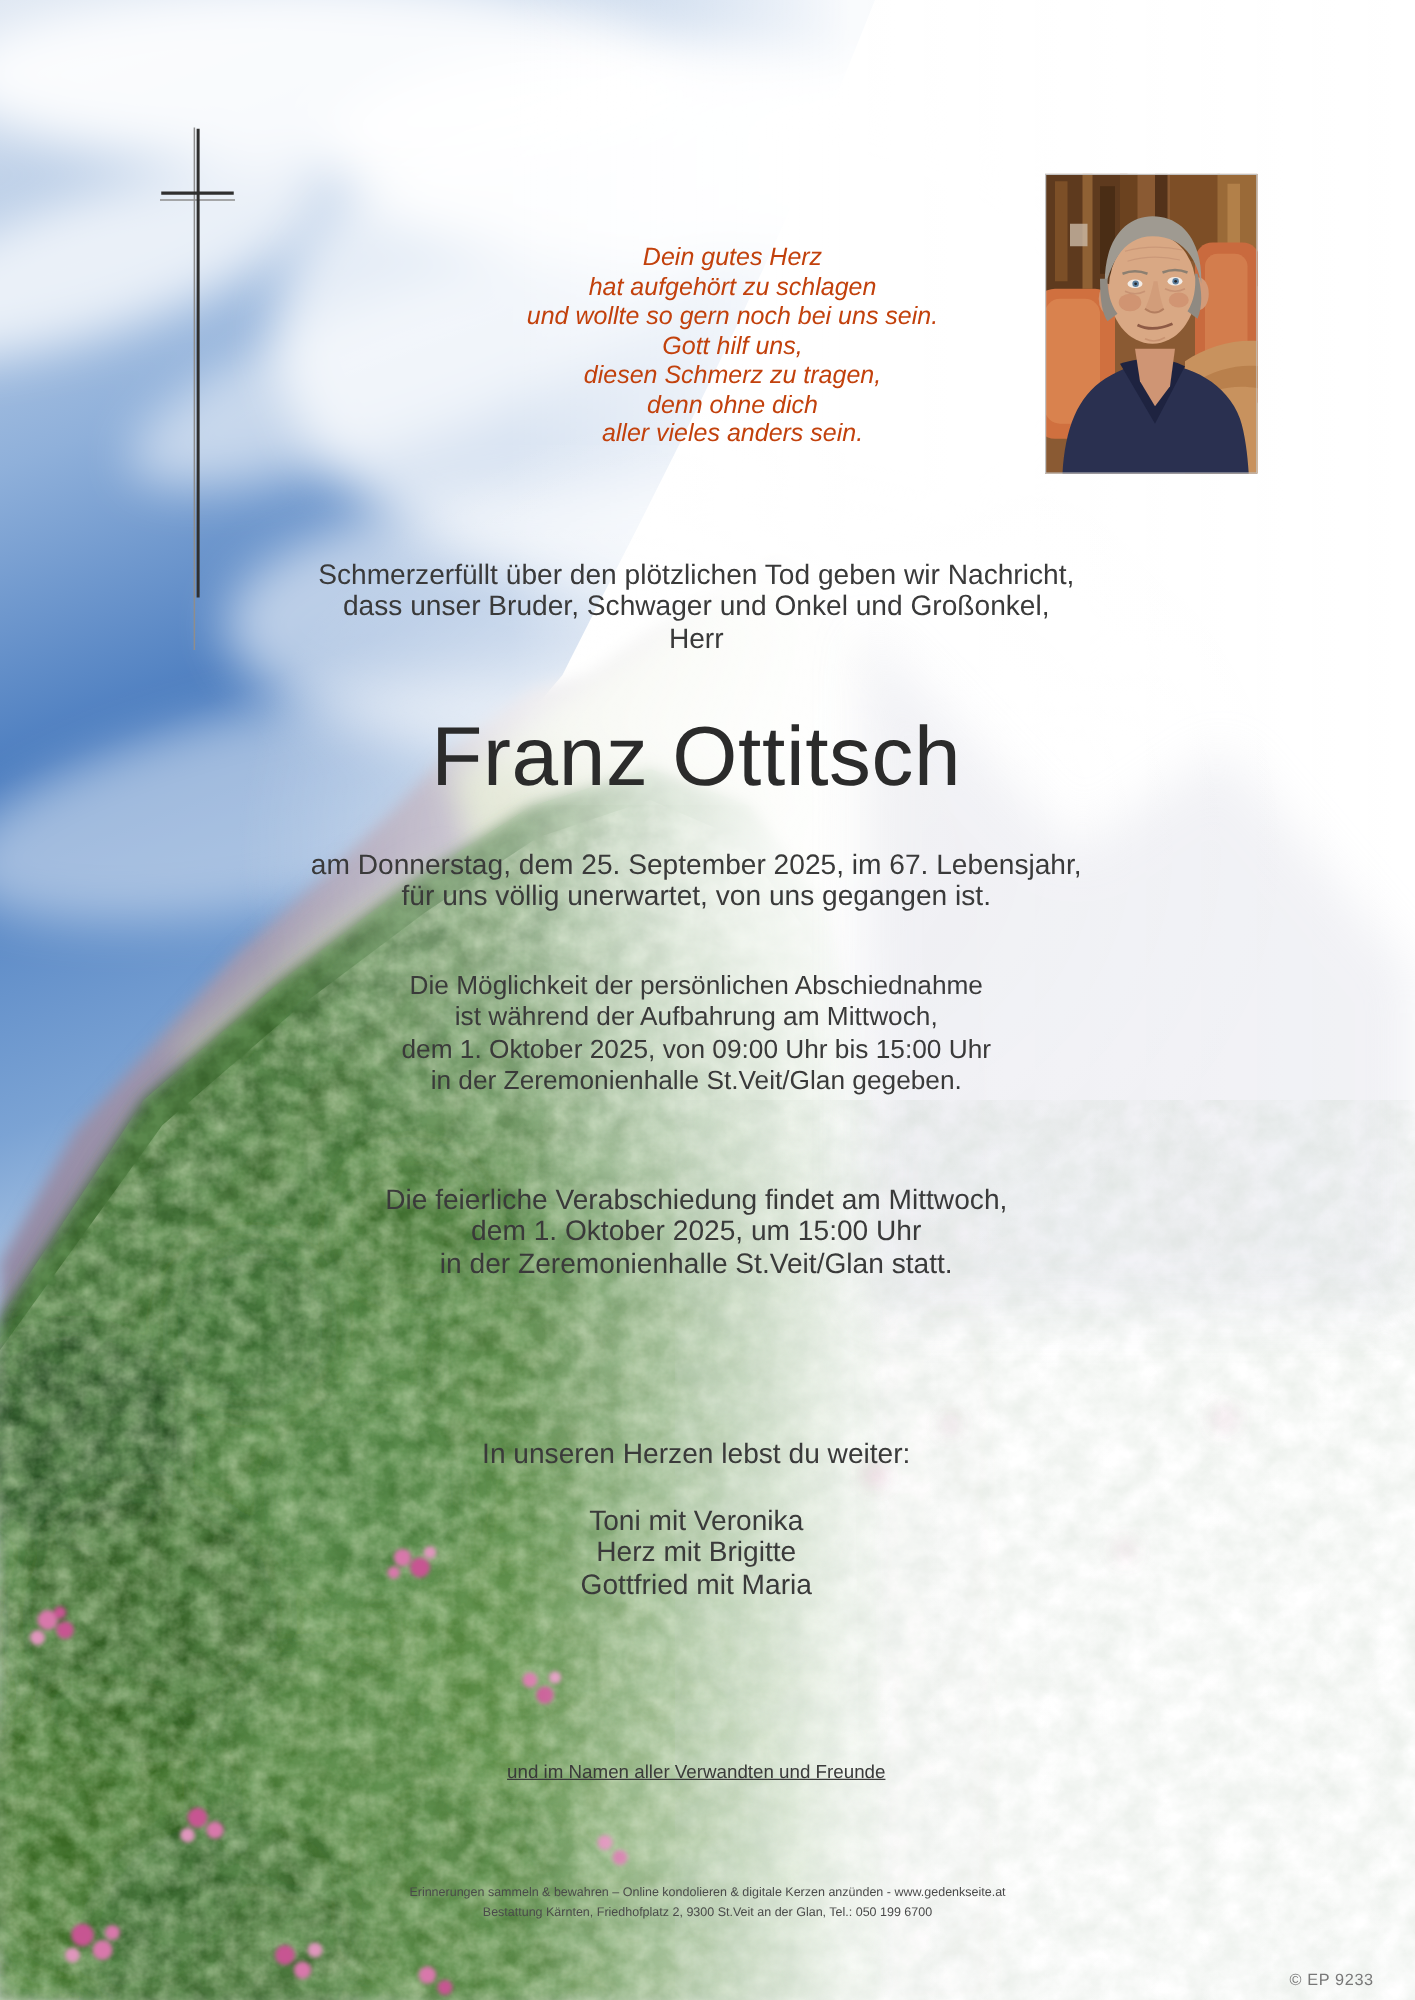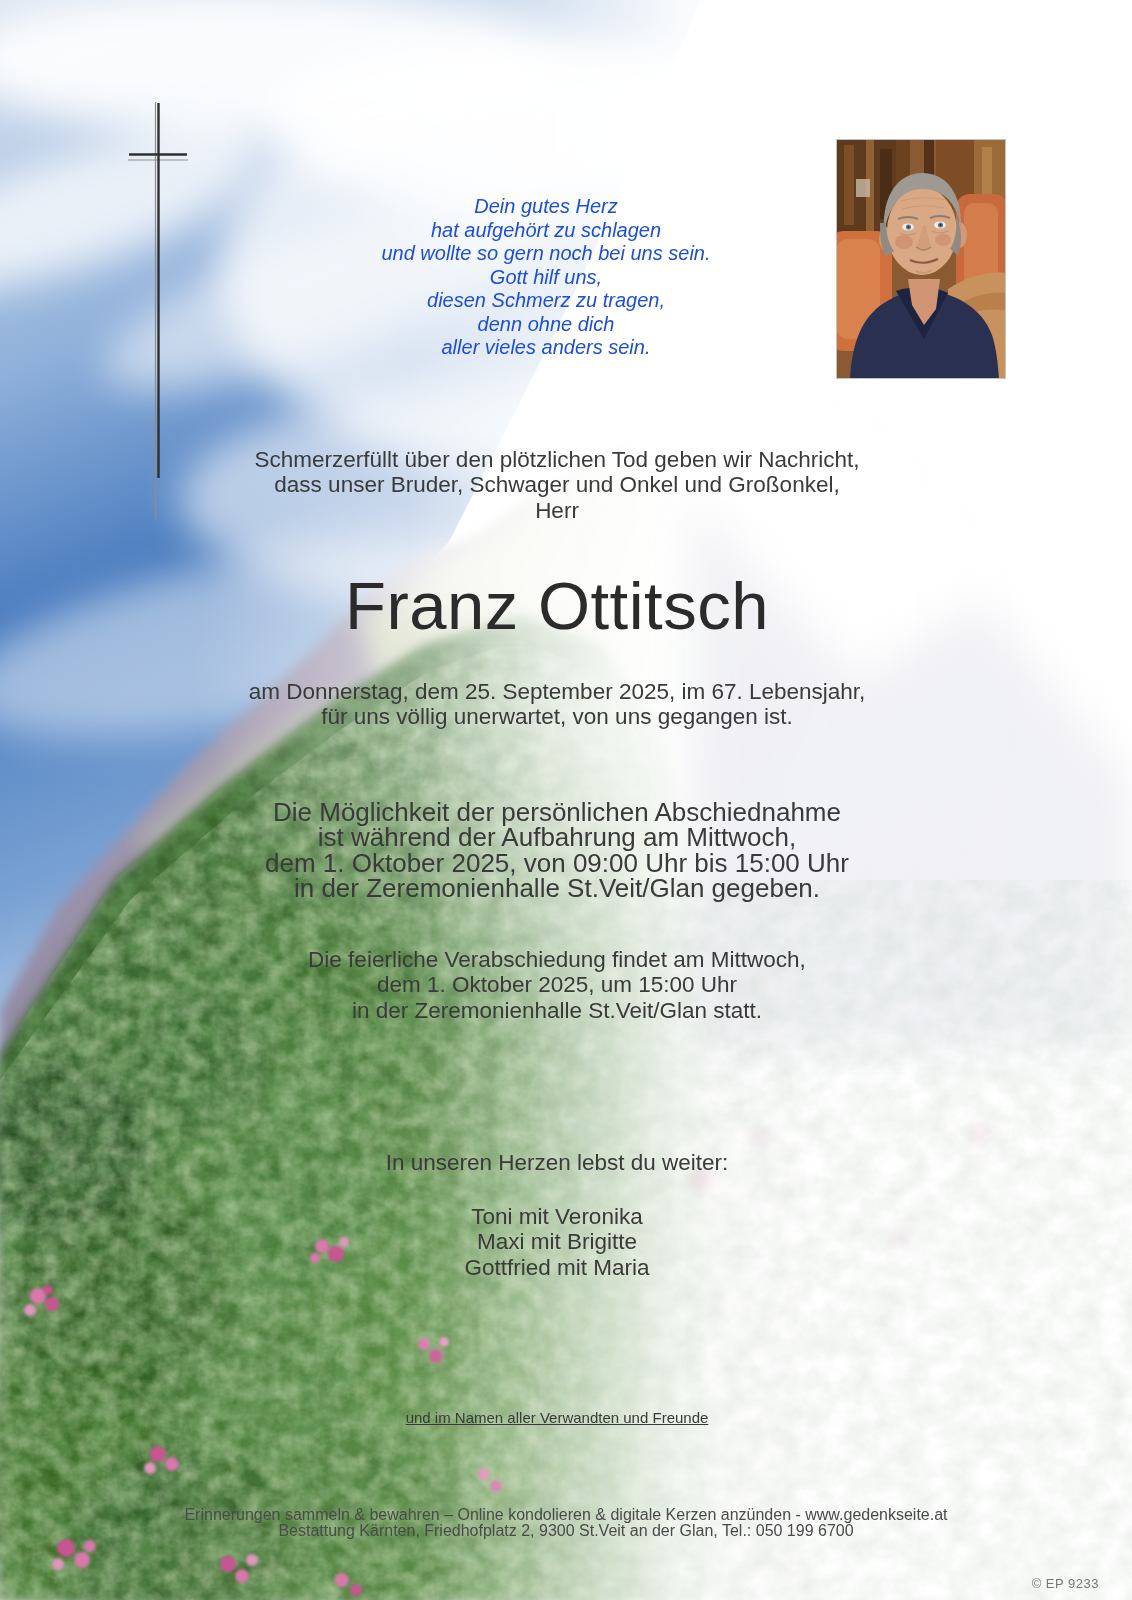--- a/index.html
+++ b/index.html
@@ -8,30 +8,30 @@
     width:1132px;height:1600px;
     margin:0 auto;
     background:#ffffff;
     overflow:hidden;
     font-family:"Liberation Sans", sans-serif;
     color:#3a3a3a;
   }
   .bg{position:absolute;left:0;top:0;width:1132px;height:1600px;}
   .photo{position:absolute;left:836px;top:139px;width:170px;height:240px;}
   .tb{position:absolute;left:0;text-align:center;white-space:pre;}
-  .poem{top:195px;width:1092px;font-style:italic;font-size:20px;line-height:23.5px;color:#1d4ed8;}
+  .poem{top:195px;width:1092px;font-style:italic;font-size:20px;line-height:23.5px;color:#c2410c;margin-left:40px;}
   .announcement{top:447px;width:1114px;font-size:22.5px;line-height:25.4px;}
   .name{top:567px;width:1114px;margin:0;font-weight:400;font-size:67px;line-height:77px;color:#2b2b2b;letter-spacing:0.5px;}
   .death{top:679px;width:1114px;font-size:22.5px;line-height:25.4px;}
-  .viewing{top:800px;width:1114px;font-size:26px;line-height:25.4px;}
+  .viewing{top:776px;width:1114px;font-size:21px;line-height:25.4px;}
   .farewell{top:947px;width:1114px;font-size:22.5px;line-height:25.4px;}
   .rem-intro{top:1150px;width:1114px;font-size:22.5px;line-height:25.4px;}
   .family{top:1204px;width:1114px;font-size:22.5px;line-height:25.4px;}
   .closing{top:1405px;width:1114px;font-size:15px;line-height:25.4px;text-decoration:underline;}
-  .footer{top:1507px;width:1132px;font-size:16px;line-height:16px;color:#4a4a4a;}
+  .footer{top:1507px;width:1132px;font-size:10px;line-height:16px;color:#4a4a4a;}
   .copyright{position:absolute;top:1576px;right:33px;font-size:13px;color:#777777;letter-spacing:0.5px;}
 </style>
 </head>
 <body>
 
 <div class="page">
 
   <svg class="bg" viewBox="0 0 1132 1600" preserveAspectRatio="none" aria-hidden="true">
     <defs>
       <linearGradient id="skyG" x1="0" y1="0" x2="0.25" y2="1">
@@ -232,20 +232,20 @@
   <h1 class="tb name">Franz Ottitsch</h1>
 
   <div class="tb death"><div>am Donnerstag, dem 25. September 2025, im 67. Lebensjahr,</div><div>für uns völlig unerwartet, von uns gegangen ist.</div></div>
 
   <div class="tb viewing"><div>Die Möglichkeit der persönlichen Abschiednahme</div><div>ist während der Aufbahrung am Mittwoch,</div><div>dem 1. Oktober 2025, von 09:00 Uhr bis 15:00 Uhr</div><div>in der Zeremonienhalle St.Veit/Glan gegeben.</div></div>
 
   <div class="tb farewell"><div>Die feierliche Verabschiedung findet am Mittwoch,</div><div>dem 1. Oktober 2025, um 15:00 Uhr</div><div>in der Zeremonienhalle St.Veit/Glan statt.</div></div>
 
   <div class="tb rem-intro">In unseren Herzen lebst du weiter:</div>
 
-  <div class="tb family"><div>Toni mit Veronika</div><div>Maxi mit Brigitte</div><div>Gottfried mit Maria</div></div>
+  <div class="tb family"><div>Toni mit Veronika</div><div>Herz mit Brigitte</div><div>Gottfried mit Maria</div></div>
 
   <div class="tb closing">und im Namen aller Verwandten und Freunde</div>
 
   <div class="tb footer"><div>Erinnerungen sammeln &amp; bewahren – Online kondolieren &amp; digitale Kerzen anzünden - www.gedenkseite.at</div><div>Bestattung Kärnten, Friedhofplatz 2, 9300 St.Veit an der Glan, Tel.: 050 199 6700</div></div>
 
   <div class="copyright">© EP 9233</div>
 </div>
 
 </body></html>

